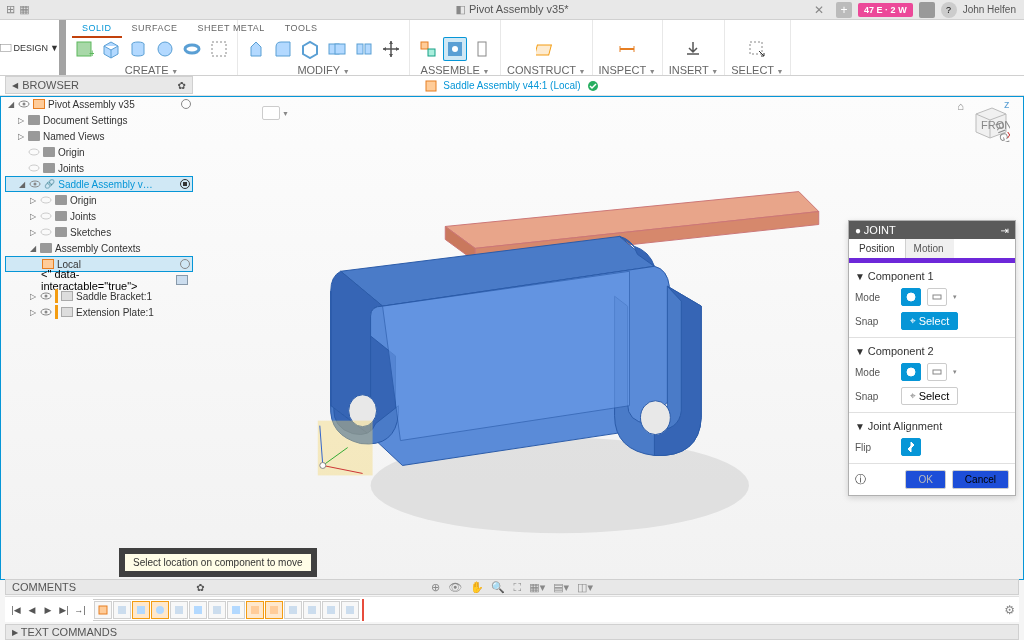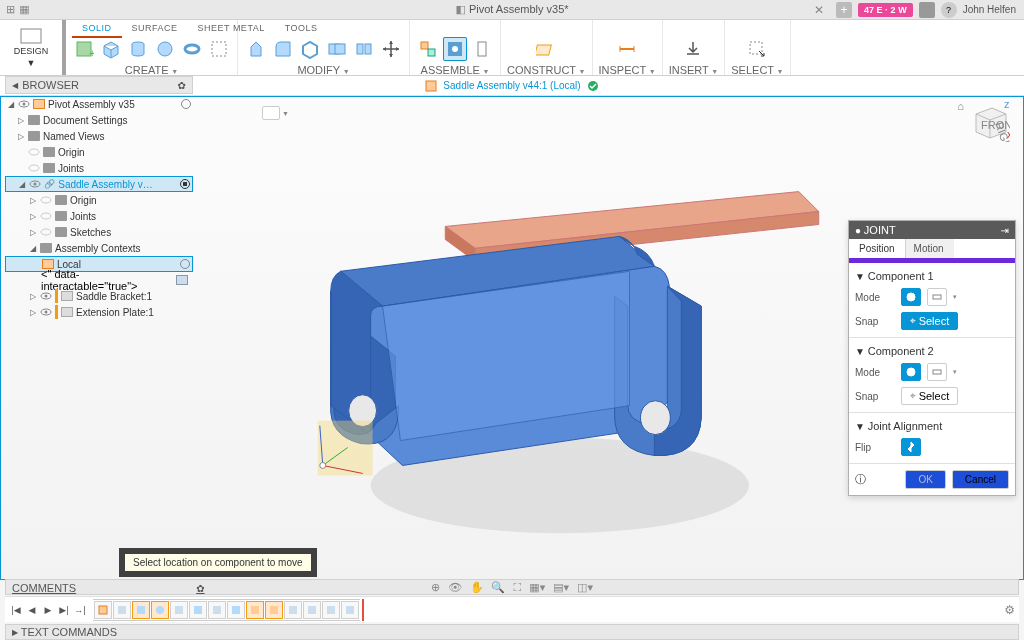--- a/index.html
+++ b/index.html
@@ -12,21 +12,21 @@
 .plus-tab { width: 16px; height: 16px; background: #bbb; border-radius: 2px; display: flex; align-items: center; justify-content: center; color: #fff; font-size: 12px; }
 .badge-red { background: #ec4899; color: #fff; padding: 2px 6px; border-radius: 2px; font-size: 9px; font-weight: bold; }
 .badge-gray { width: 16px; height: 16px; background: #999; border-radius: 2px; }
 .avatar { width: 16px; height: 16px; border-radius: 50%; background: #ccc; display: flex; align-items: center; justify-content: center; font-size: 9px; }
 .username { font-size: 10px; color: #555; }
 
 .ribbon { height: 56px; background: #fff; border-bottom: 1px solid #d0d0d0; display: flex; }
 .ribbon-tabs { position: absolute; top: 20px; left: 72px; display: flex; z-index: 5; }
 .ribbon-tab { padding: 3px 10px; font-size: 9px; color: #666; letter-spacing: 0.5px; cursor: pointer; }
 .ribbon-tab.active { color: #0696d7; border-bottom: 2px solid #c2410c; }
-.design-btn { width: 66px; display: flex; flex-direction: column; align-items: center; justify-content: center; gap: 2px; border-right: 4px solid #a3a3a3; }
+.design-btn { width: 66px; display: flex; align-items: center; justify-content: center; gap: 2px; border-right: 7px solid #a3a3a3; }
 .design-btn span { font-size: 9px; color: #333; }
 .ribbon-group { display: flex; flex-direction: column; align-items: center; padding: 14px 6px 2px; border-right: 1px solid #e8e8e8; }
 .ribbon-icons { display: flex; gap: 3px; align-items: center; padding-top: 3px; }
 .ribbon-icon { width: 24px; height: 24px; display: flex; align-items: center; justify-content: center; cursor: pointer; border-radius: 2px; }
 .ribbon-icon svg { width: 20px; height: 20px; }
 .ribbon-icon.active { background: #d0e8f5; box-shadow: inset 0 0 0 1px #0696d7; }
 .ribbon-label { font-size: 9px; color: #666; margin-top: 3px; }
 .dd-arrow { font-size: 7px; color: #888; }
 
 .subheader { height: 20px; background: #fff; display: flex; align-items: center; justify-content: center; gap: 6px; border-bottom: 1px solid #e0e0e0; }
@@ -71,21 +71,21 @@
 .joint-footer { display: flex; gap: 6px; padding: 6px; border-top: 1px solid #e0e0e0; justify-content: flex-end; align-items: center; }
 .info-icon { margin-right: auto; font-size: 11px; color: #333; }
 .btn { padding: 3px 12px; border: 1px solid #ccc; background: #1d4ed8; font-size: 10px; cursor: pointer; border-radius: 2px; }
 .btn:disabled { color: #bbb; }
 
 .viewcube { position: absolute; top: 100px; right: 14px; width: 42px; height: 42px; z-index: 15; }
 .home-icon { position: absolute; top: 100px; right: 60px; font-size: 11px; color: #888; z-index: 15; }
 
 .tooltip { position: absolute; left: 119px; top: 548px; background: #fffde7; border: 6px solid #404040; padding: 3px 8px; font-size: 10px; color: #333; z-index: 12; }
 
-.comments-bar { position: absolute; bottom: 45px; left: 5px; right: 5px; height: 16px; background: #e8e8e8; border: 1px solid #d0d0d0; display: flex; align-items: flex-end; padding: 0 6px; font-size: 9px; color: #555; text-decoration: underline; }
+.comments-bar { position: absolute; bottom: 45px; left: 5px; right: 5px; height: 16px; background: #e8e8e8; border: 1px solid #d0d0d0; display: flex; align-items: center; padding: 0 6px; font-size: 9px; color: #555; }
 .comments-bar .center-tools { position: absolute; left: 50%; transform: translateX(-50%); display: flex; gap: 8px; color: #888; font-size: 11px; }
 
 .timeline { position: absolute; bottom: 18px; left: 5px; right: 5px; height: 26px; background: #fff; border-top: 1px solid #e0e0e0; display: flex; align-items: center; padding: 0 4px; }
 .timeline-controls { display: flex; gap: 2px; }
 .tl-btn { width: 14px; height: 14px; display: flex; align-items: center; justify-content: center; cursor: pointer; font-size: 9px; color: #555; }
 .timeline-items { display: flex; gap: 1px; margin-left: 6px; border-top: 1px solid #ccc; border-bottom: 1px solid #ccc; padding: 1px; }
 .tl-item { width: 18px; height: 18px; border: 1px solid #d0d0d0; background: #f8f8f8; display: flex; align-items: center; justify-content: center; }
 .tl-item.highlighted { background: #ffe8cc; border-color: #f39c12; }
 .tl-marker { width: 2px; height: 22px; background: #e74c3c; margin-left: 2px; }
 .gear { margin-left: auto; font-size: 12px; color: #888; cursor: pointer; }

